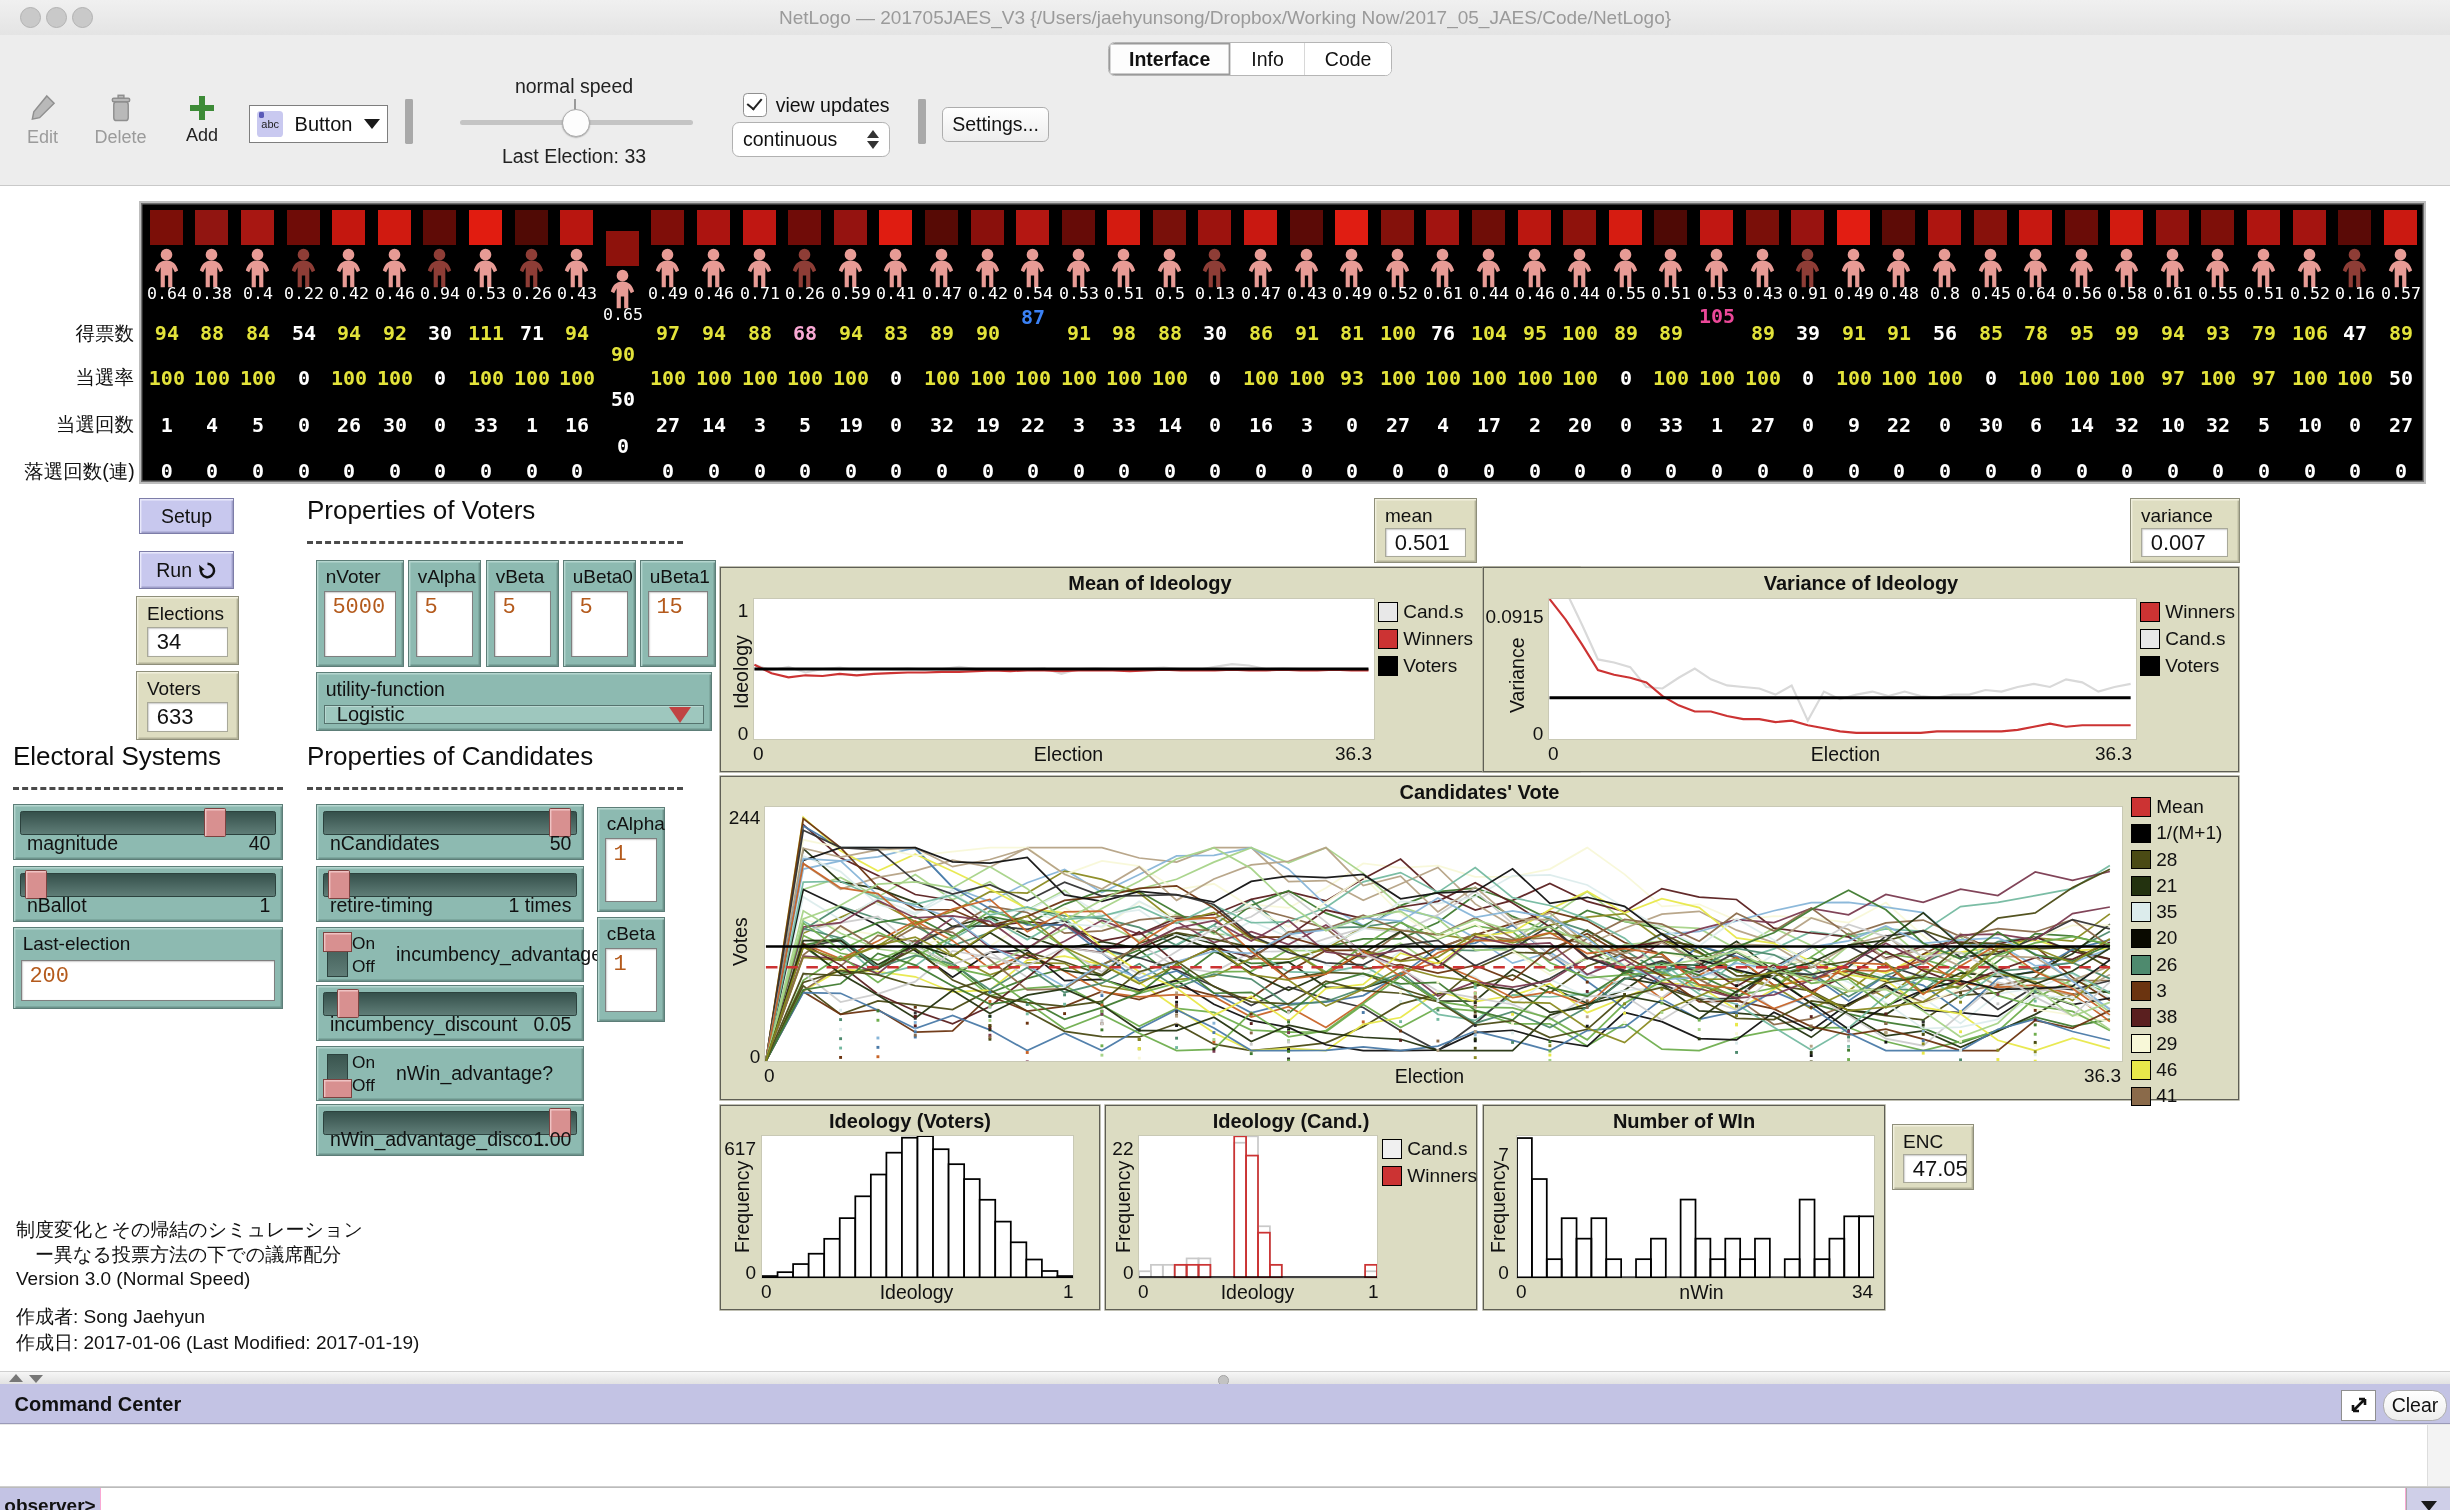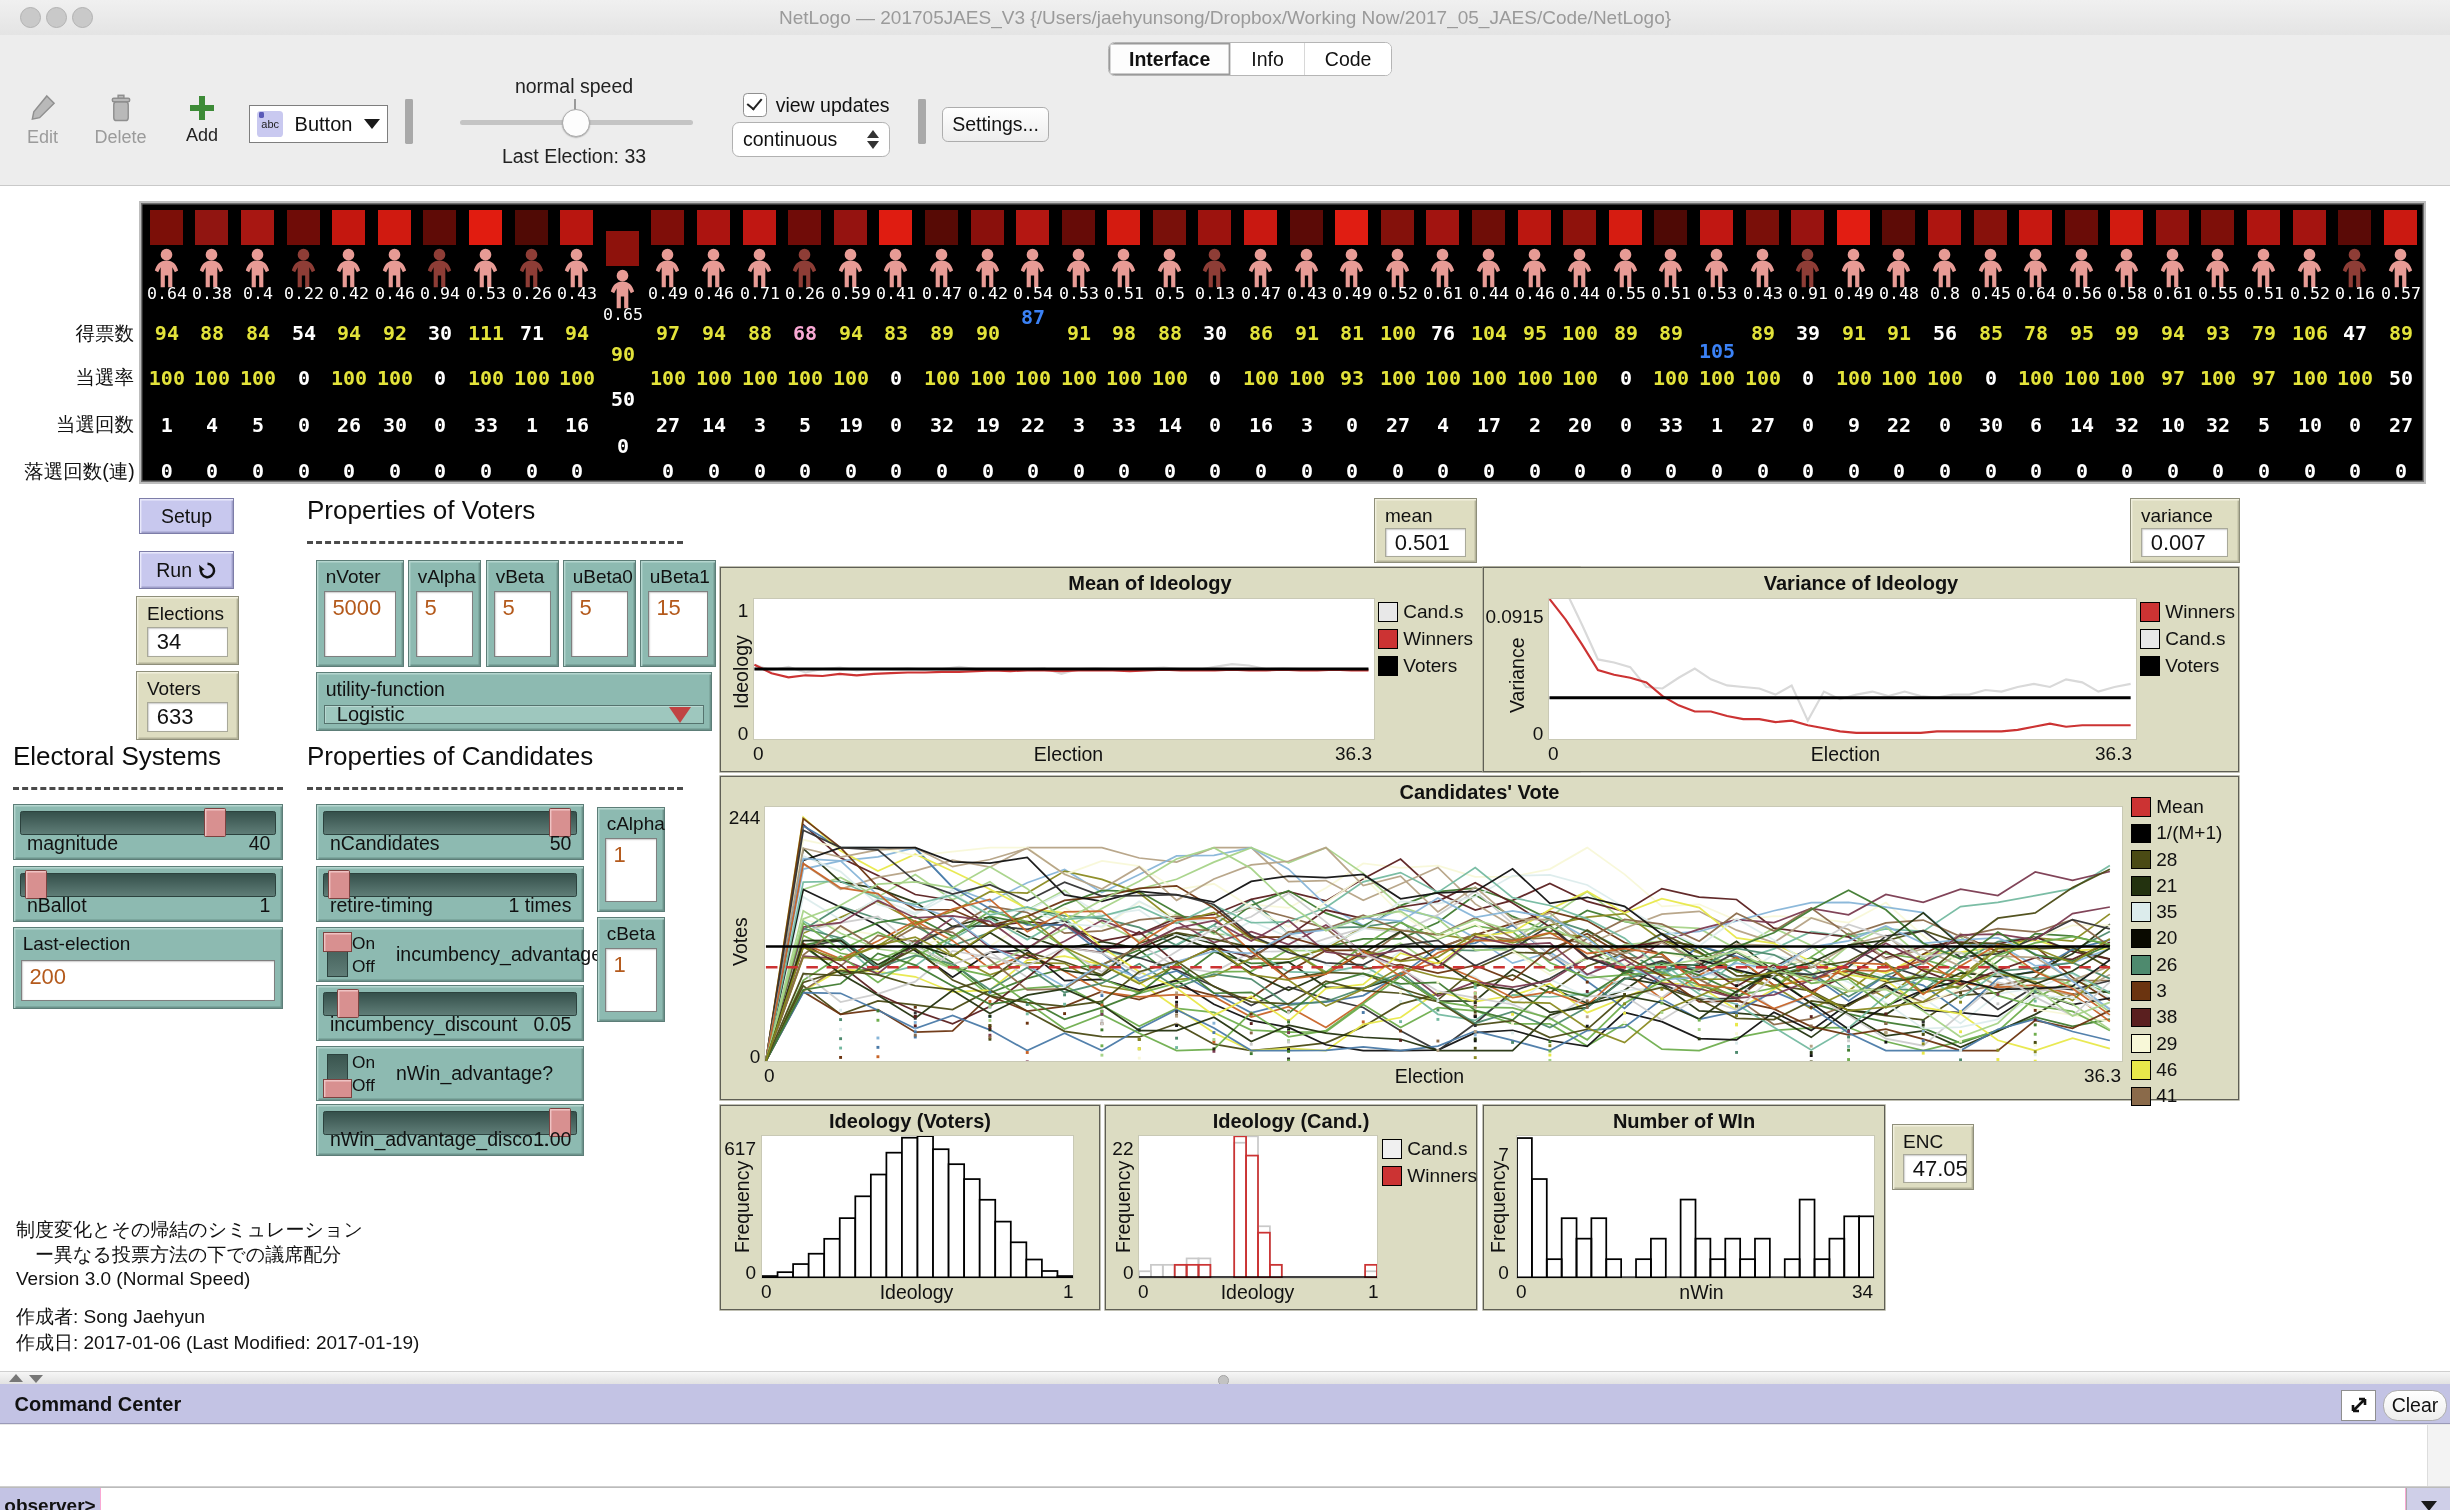--- a/index.html
+++ b/index.html
@@ -62,21 +62,21 @@
   .teal{background:#8dbab1;border:0.7px solid #5d7e78;box-shadow:inset 1.4px 1.4px 0 #b5d6cf,inset -1.4px -1.4px 0 #6d938c;box-sizing:border-box}
   .nl-slider .track{position:absolute;left:5.8px;right:5.8px;top:5.8px;height:22px;
         background:linear-gradient(#35504b,#5f7d77);border:0.7px solid #2c423e;border-radius:2.2px}
   .nl-slider .sl-handle{position:absolute;top:2.9px;width:20px;height:27.5px;background:#d89090;
         border:0.7px solid #7c4240;box-shadow:inset 1.4px 1.4px 0 #efc3c3;border-radius:1.4px}
   .nl-slider .sl-label{position:absolute;left:13px;bottom:4.3px;font-size:19.5px}
   .nl-slider .sl-value{position:absolute;right:11.6px;bottom:4.3px;font-size:19.5px}
   .nl-input .ilabel{position:absolute;left:8.7px;top:5px;font-size:19px}
   .nl-input .ifield{position:absolute;left:7.2px;right:7.2px;background:#fff;border:0.7px solid #7f7f7f;
         box-shadow:inset 0.7px 0.7px 1.4px rgba(0,0,0,.25);font-size:22px;color:#b45a1c;
-        font-family:Liberation Sans, sans-serif;padding:2.9px 0 0 7.2px;box-sizing:border-box}
+        font-family:Liberation Mono, monospace;padding:2.9px 0 0 7.2px;box-sizing:border-box}
   .chooser .clabel{position:absolute;left:8.7px;top:5px;font-size:19.5px}
   .chooser .cfield{position:absolute;left:7.2px;right:7.2px;top:32px;bottom:5.8px;background:#9ec7be;
         border:0.7px solid #55736e;box-shadow:inset 0.7px 0.7px 0 #c3dfd9;display:flex;align-items:center;
         padding:0 11.6px;font-size:20px;box-sizing:border-box}
   .cfield .tri{margin-left:auto;width:0;height:0;border-left:11px solid transparent;border-right:11px solid transparent;border-top:16px solid #c04343}
   .nl-switch .swtrack{position:absolute;left:10px;top:7.2px;width:19px;height:40px;
         background:linear-gradient(#3a554f,#5f7d77);border:0.7px solid #2c423e}
   .nl-switch .swhandle{position:absolute;left:5.8px;width:27.5px;height:17.3px;background:#d89090;
         border:0.7px solid #7c4240;box-shadow:inset 1.4px 1.4px 0 #efc3c3}
   .nl-switch .onoff{position:absolute;left:35px;top:4.3px;font-size:17.3px;line-height:23px}
@@ -587,21 +587,21 @@
           <div class="num" style="top:210px">33</div>
           <div class="num" style="top:256px">0</div>
         </div>
         <div class="vcol" style="left: 1553px; width: 46px;">
           <div class="sq" style="background:#c11712"></div>
           <svg width="35" height="40" viewBox="0 0 40 48">
             <circle cx="20" cy="8" r="7" fill="#e79b95"></circle>
             <path d="M20,15 C12,15 8,20 6,27 L10,29 L13,23 L13,47 L18,47 L18,33 L22,33 L22,47 L27,47 L27,23 L30,29 L34,27 C32,20 28,15 20,15 Z" fill="#e79b95"></path>
           </svg>
           <div class="num dec">0.53</div>
-          <div class="num" style="top:136px;color:#3b82f6">105</div>
+          <div class="num" style="top:101px;color:#ec4899">105</div>
           <div class="num" style="top:163px;color:#e3e33a">100</div>
           <div class="num" style="top:210px">1</div>
           <div class="num" style="top:256px">0</div>
         </div>
         <div class="vcol" style="left: 1599px; width: 46px;">
           <div class="sq" style="background:#7a0f09"></div>
           <svg width="35" height="40" viewBox="0 0 40 48">
             <circle cx="20" cy="8" r="7" fill="#e79b95"></circle>
             <path d="M20,15 C12,15 8,20 6,27 L10,29 L13,23 L13,47 L18,47 L18,33 L22,33 L22,47 L27,47 L27,23 L30,29 L34,27 C32,20 28,15 20,15 Z" fill="#e79b95"></path>
           </svg>

